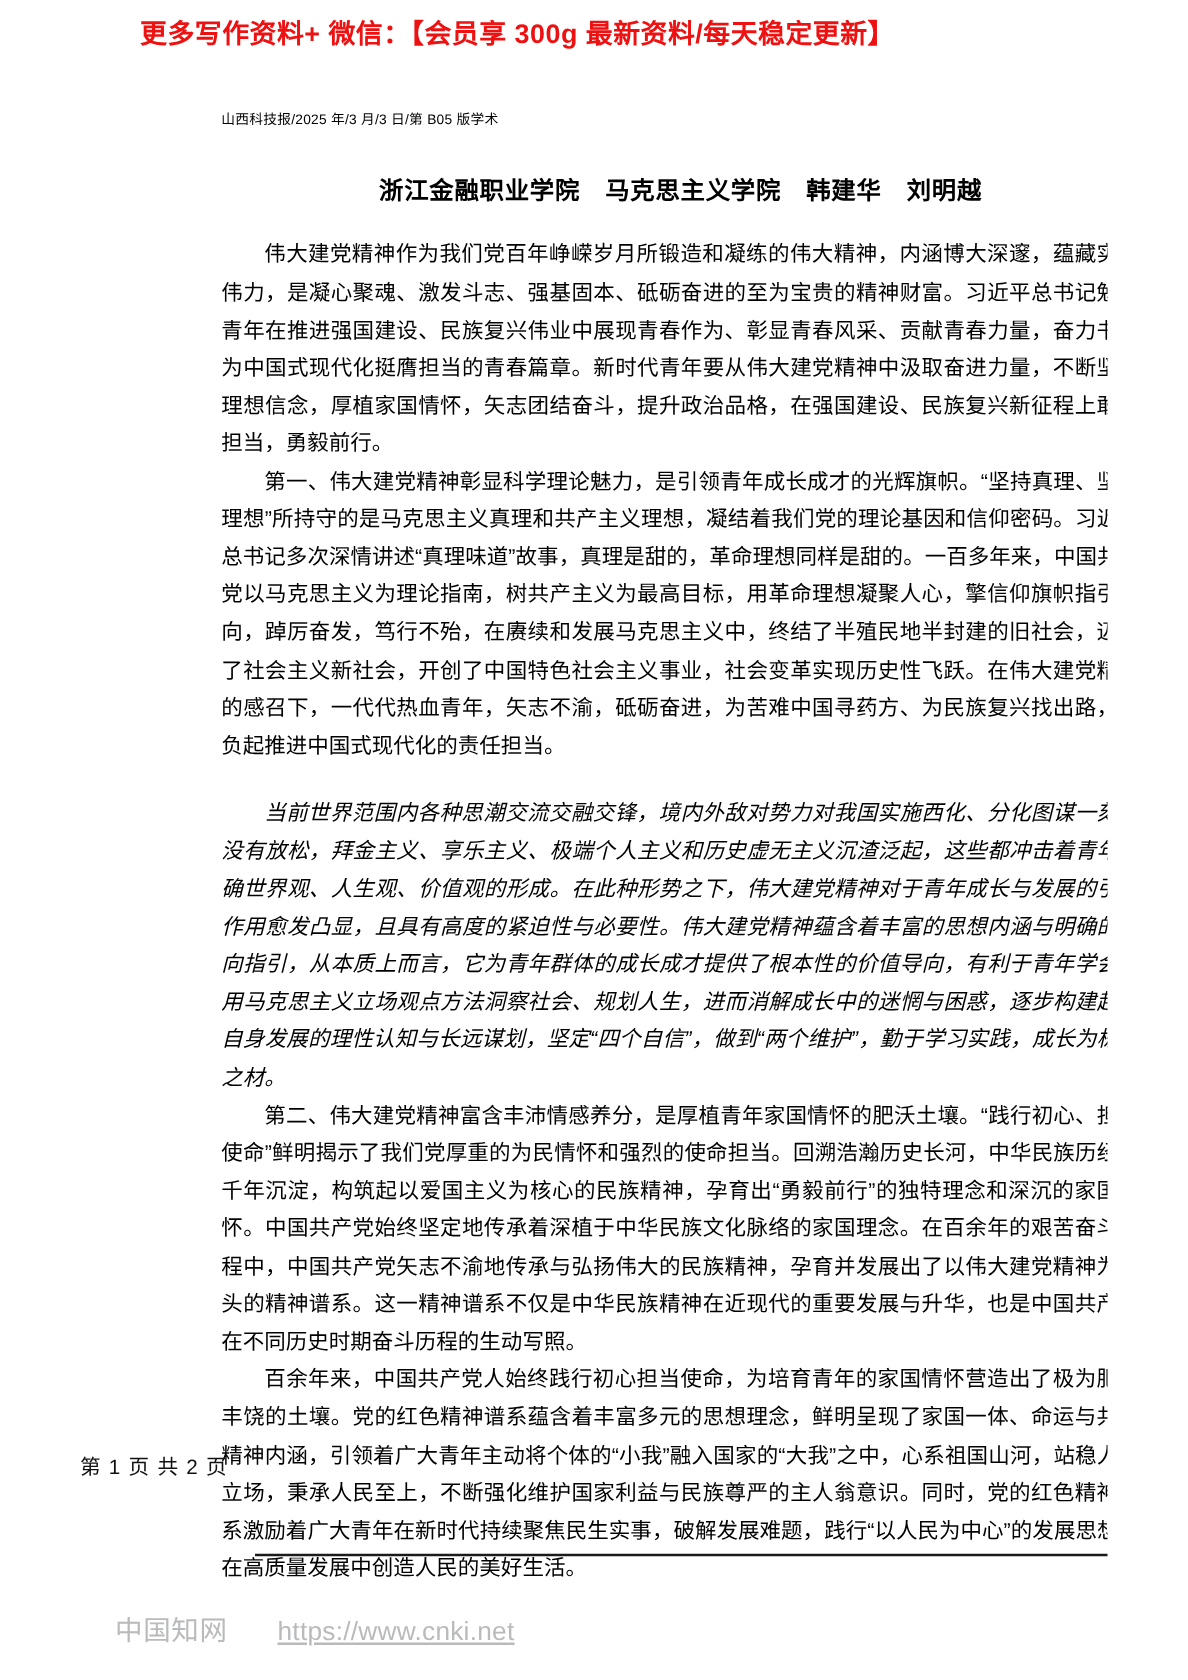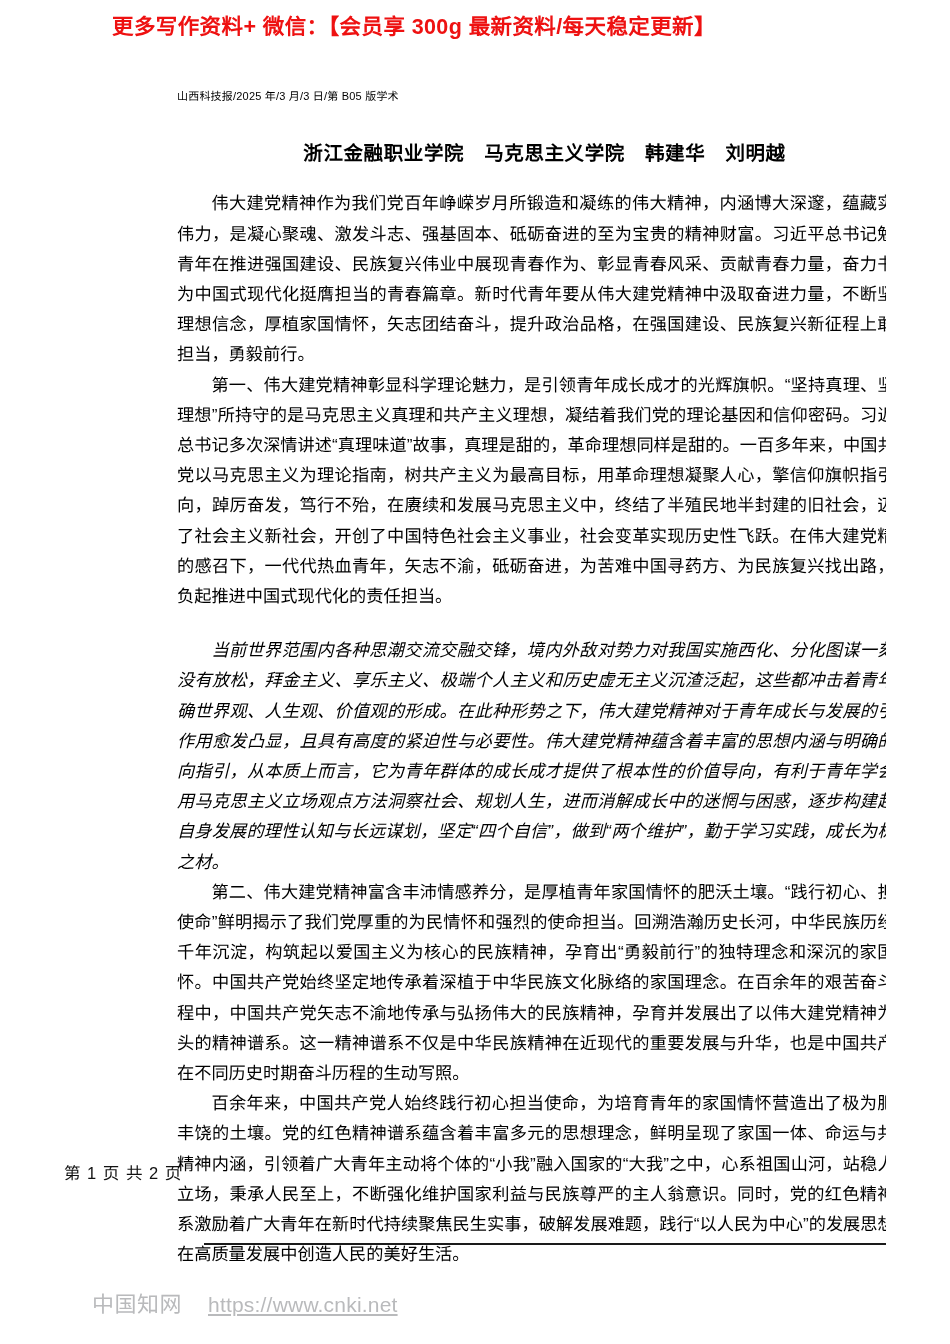--- a/index.html
+++ b/index.html
@@ -115,21 +115,21 @@
     width: 706px;
     height: 2px;
     background: #1a1a1a;
   }
   .cnki-wm {
     position: absolute;
     left: 28px;
     top: 1286px;
     display: flex;
     align-items: baseline;
-    gap: 26px;
+    gap: 40px;
     color: #b9babc;
     white-space: nowrap;
   }
   .cnki-wm .cnki-name {
     font-size: 22px;
     letter-spacing: 0.5px;
   }
   .cnki-wm .cnki-url {
     font-size: 21px;
     letter-spacing: 0.2px;

